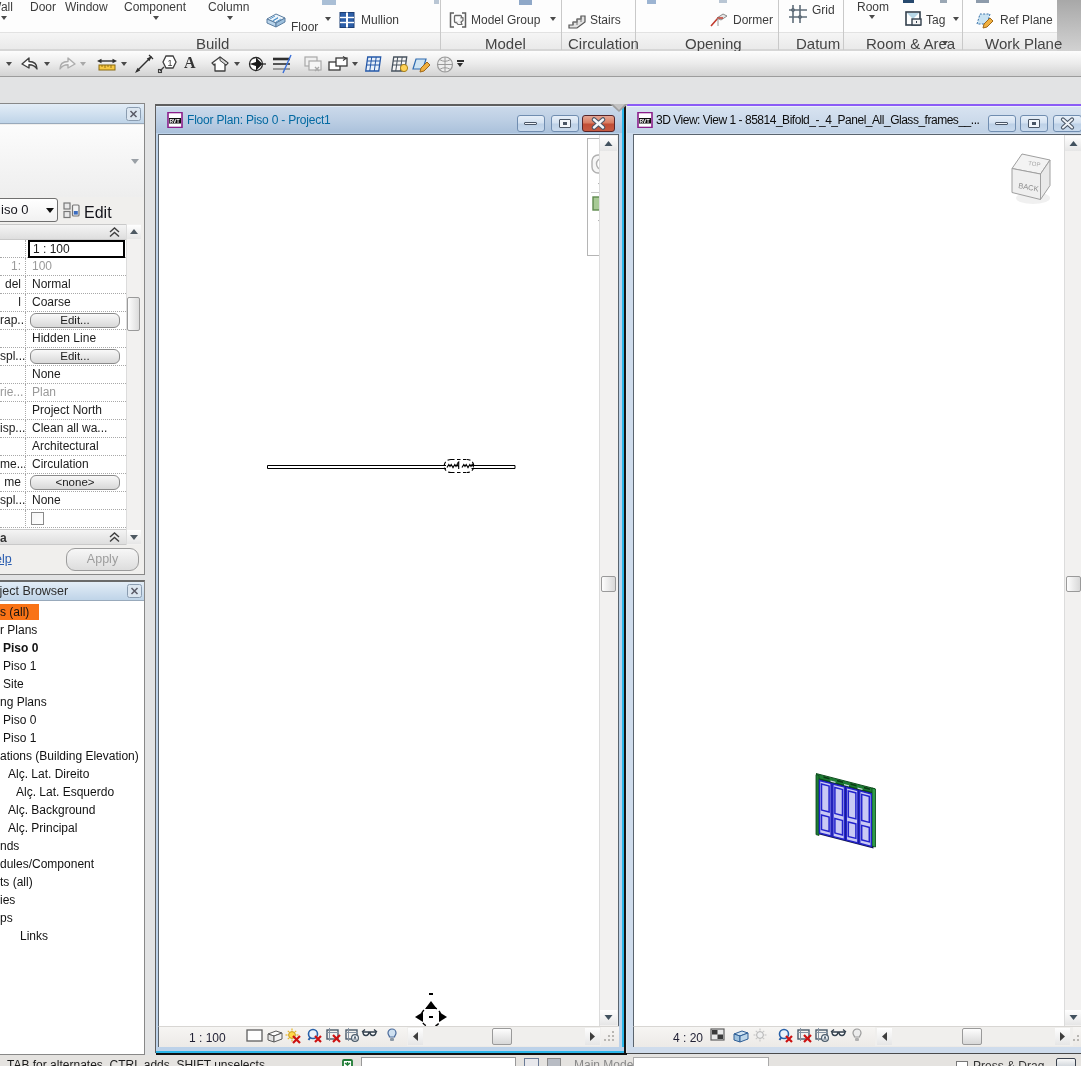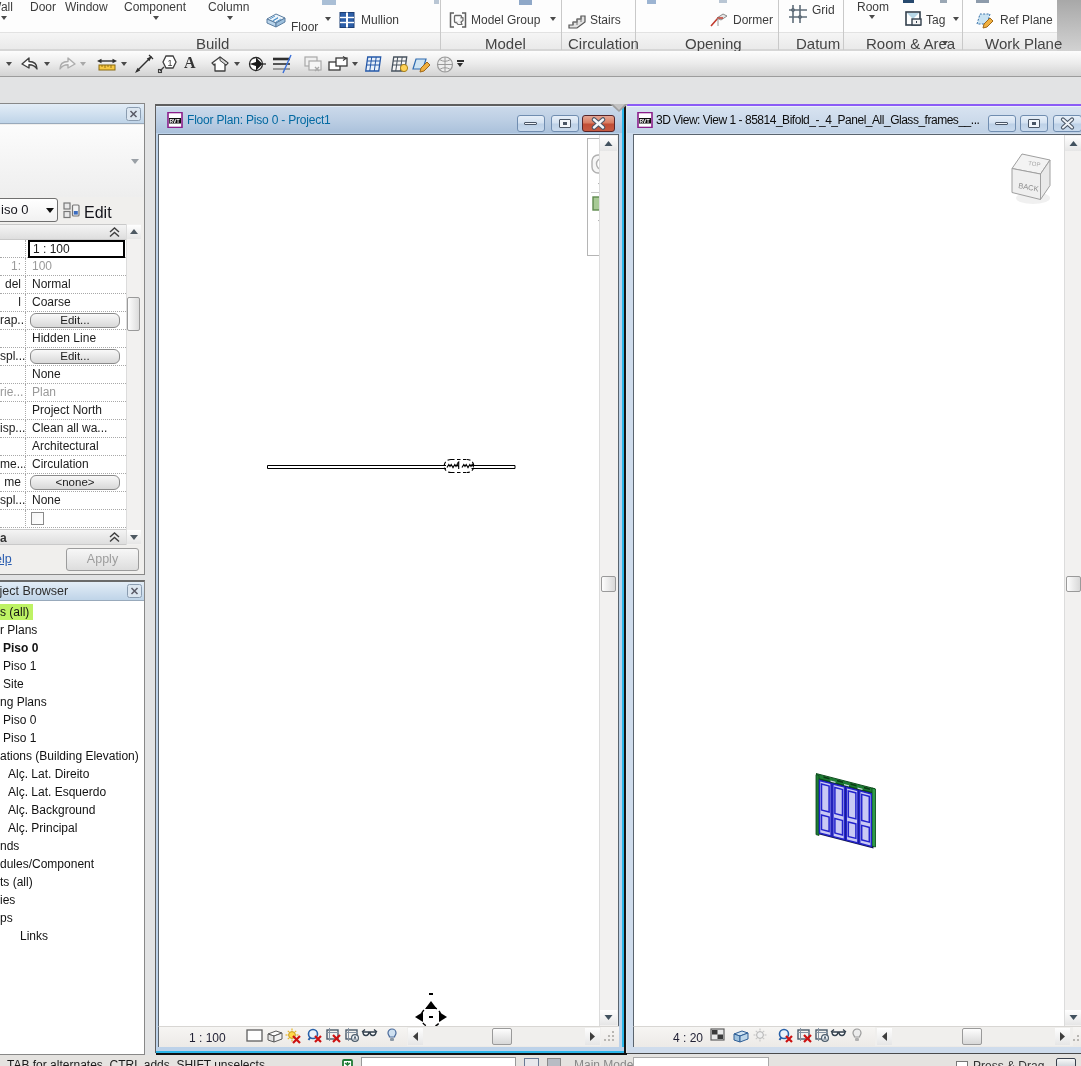--- a/index.html
+++ b/index.html
@@ -343,42 +343,42 @@
   <div class="a" style="left:127px;top:193px;width:13px;height:34px;background:linear-gradient(90deg,#fdfdfd,#dcdcdc);border:1px solid #9a9a9a;border-radius:2px"></div>
 
   <div class="a gbar" style="left:0;top:425px;width:126px;height:16px">
       <span style="position:absolute;left:0;top:1px;font-size:12px;font-weight:bold;color:#333">a</span>
     </div>
   <svg class="a" style="left:108px;top:428px" width="13" height="11" viewBox="0 0 13 11">
       <path d="M2,5 L6.5,1 L11,5 M2,9.5 L6.5,5.5 L11,9.5" fill="none" stroke="#3f3f3f" stroke-width="1.4"></path>
     </svg>
 
   <span class="a" style="left:-14px;top:448px;font-size:12.5px;color:#2a5db0;text-decoration:underline">Help</span>
-  <div class="a" style="left:66px;top:444px;width:73px;height:23px;background:linear-gradient(180deg,#f7f7f7,#dddddd);border:1px solid #9c9c9c;border-radius:3px;text-align:center;font-size:12.5px;color:#9d9d9d;line-height:21px">Apply</div>
+  <div class="a" style="left:66px;top:444px;width:73px;height:23px;background:linear-gradient(180deg,#f7f7f7,#dddddd);border:1px solid #9c9c9c;border-radius:9px;text-align:center;font-size:12.5px;color:#9d9d9d;line-height:21px">Apply</div>
 </div>
 
 <div class="a" id="browser" style="left:0;top:580px;width:145px;height:475px;background:#fff;border-right:1px solid #888;border-top:2px solid #6a6a6a;border-bottom:1px solid #888;overflow:hidden">
   <div class="a" style="left:0;top:0;width:144px;height:19px;background:linear-gradient(180deg,#e3edf7,#bfd4e8);border-bottom:1px solid #98a9bb"></div>
   <span class="a" style="left:-20px;top:2px;font-size:12.5px;color:#2e2e2e">Project Browser</span>
   <div class="a" style="left:127px;top:2px"><svg width="15" height="14" viewBox="0 0 15 14">
         <rect x="0.5" y="0.5" width="14" height="13" rx="2" fill="#dce6f0" stroke="#8a9cb0"></rect>
         <path d="M4.5,4 l6,6 m0,-6 l-6,6" stroke="#5a5a66" stroke-width="1.5"></path>
       </svg></div>
   <div id="tree" style="position:absolute;left:0;top:21px;width:144px;font-size:12px;color:#121212">
-    <div class="trow"><span style="background:#bef264;padding:1px 4px 1px 0">s (all)</span></div>
+    <div class="trow"><span style="background:#f97316;padding:1px 10px 1px 0">s (all)</span></div>
     <div class="trow">r Plans</div>
     <div class="trow" style="padding-left:3px;font-weight:bold">Piso 0</div>
     <div class="trow" style="padding-left:3px">Piso 1</div>
     <div class="trow" style="padding-left:3px">Site</div>
     <div class="trow">ng Plans</div>
     <div class="trow" style="padding-left:3px">Piso 0</div>
     <div class="trow" style="padding-left:3px">Piso 1</div>
     <div class="trow">ations (Building Elevation)</div>
     <div class="trow" style="padding-left:8px">Alç. Lat. Direito</div>
-    <div class="trow" style="padding-left:8px">Alç. Lat. Esquerdo</div>
+    <div class="trow" style="padding-left:16px">Alç. Lat. Esquerdo</div>
     <div class="trow" style="padding-left:8px">Alç. Background</div>
     <div class="trow" style="padding-left:8px">Alç. Principal</div>
     <div class="trow">nds</div>
     <div class="trow">dules/Component</div>
     <div class="trow">ts (all)</div>
     <div class="trow">ies</div>
     <div class="trow">ps</div>
     <div class="trow" style="padding-left:20px">Links</div>
   </div>
 </div>

